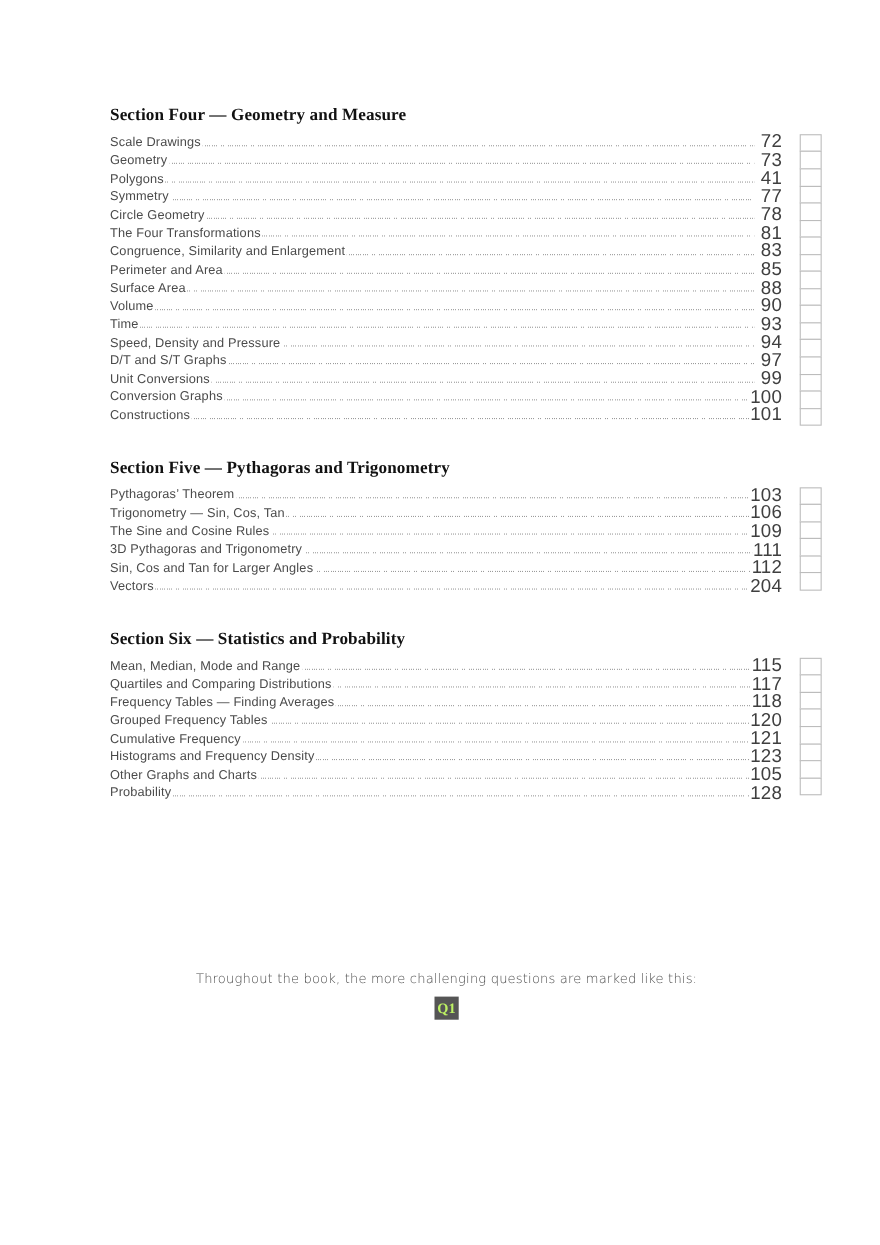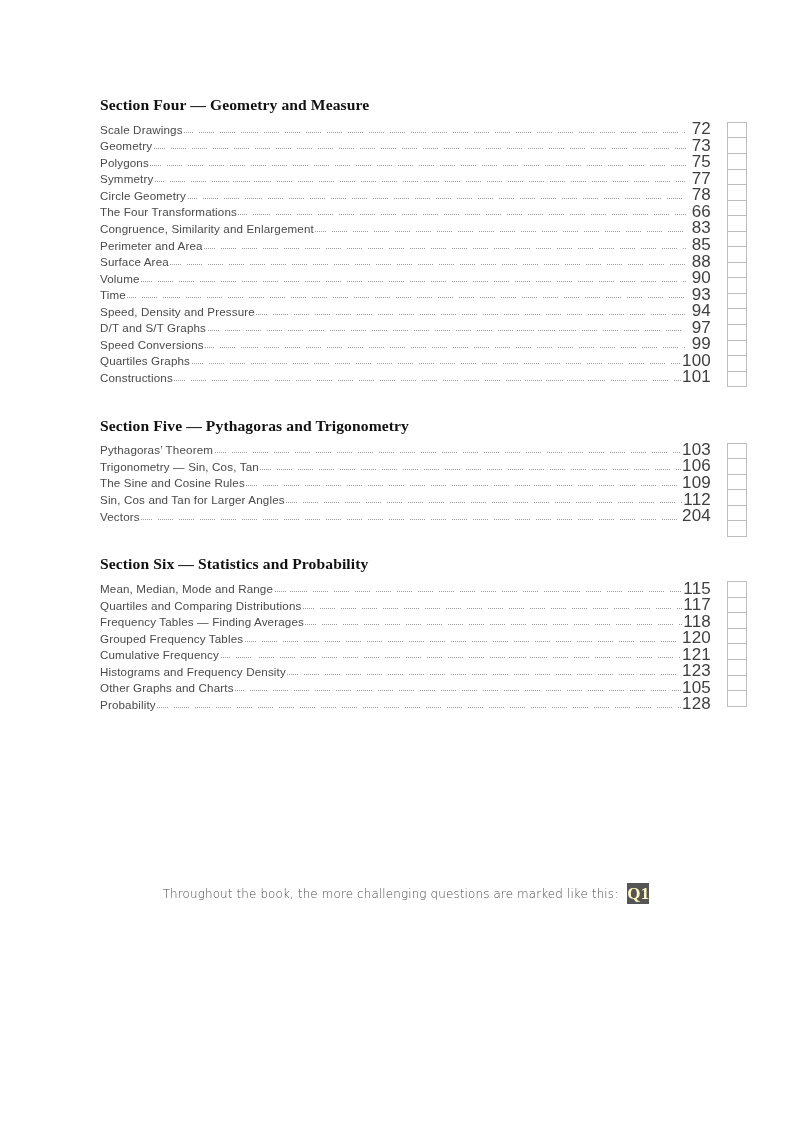--- a/index.html
+++ b/index.html
@@ -119,42 +119,42 @@
   }
 
   
   .footer-note {
     position: absolute;
     left: 0;
     top: 787px;
     width: 612px;
     display: flex;
     align-items: center;
-    justify-content: center;
     gap: 9px;
+    flex-direction: column;
   }
   .footer-text {
     font-size: 11.9px;
     color: #4a4a4a;
     font-family: "DejaVu Sans", "Liberation Sans", sans-serif;
     font-weight: 300;
     letter-spacing: 0.15px;
     white-space: nowrap;
   }
   .q-badge {
     display: inline-flex;
     align-items: center;
     justify-content: center;
     width: 22px;
     height: 21px;
     background: #555555;
-    color: #fef9c3;
+    color: #bef264;
     font-family: "Liberation Serif", "DejaVu Serif", serif;
     font-weight: bold;
-    font-size: 17px;
+    font-size: 13px;
     letter-spacing: 0.2px;
     line-height: 1;
   }
 </style>
 </head>
 <body>
 
 <div class="page">
   <div class="content">
     <div id="sections-host">
@@ -167,36 +167,36 @@
               <span class="page-num">72</span>
             </div>
             <div class="entry">
               <span class="entry-title">Geometry</span>
               <span class="leader"></span>
               <span class="page-num">73</span>
             </div>
             <div class="entry">
               <span class="entry-title">Polygons</span>
               <span class="leader"></span>
-              <span class="page-num">75</span>
+              <span class="page-num">41</span>
             </div>
             <div class="entry">
               <span class="entry-title">Symmetry</span>
               <span class="leader"></span>
               <span class="page-num">77</span>
             </div>
             <div class="entry">
               <span class="entry-title">Circle Geometry</span>
               <span class="leader"></span>
               <span class="page-num">78</span>
             </div>
             <div class="entry">
               <span class="entry-title">The Four Transformations</span>
               <span class="leader"></span>
-              <span class="page-num">66</span>
+              <span class="page-num">81</span>
             </div>
             <div class="entry">
               <span class="entry-title">Congruence, Similarity and Enlargement</span>
               <span class="leader"></span>
               <span class="page-num">83</span>
             </div>
             <div class="entry">
               <span class="entry-title">Perimeter and Area</span>
               <span class="leader"></span>
               <span class="page-num">85</span>
@@ -220,26 +220,26 @@
               <span class="entry-title">Speed, Density and Pressure</span>
               <span class="leader"></span>
               <span class="page-num">94</span>
             </div>
             <div class="entry">
               <span class="entry-title">D/T and S/T Graphs</span>
               <span class="leader"></span>
               <span class="page-num">97</span>
             </div>
             <div class="entry">
-              <span class="entry-title">Speed Conversions</span>
+              <span class="entry-title">Unit Conversions</span>
               <span class="leader"></span>
               <span class="page-num">99</span>
             </div>
             <div class="entry">
-              <span class="entry-title">Quartiles Graphs</span>
+              <span class="entry-title">Conversion Graphs</span>
               <span class="leader"></span>
               <span class="page-num">100</span>
             </div>
             <div class="entry">
               <span class="entry-title">Constructions</span>
               <span class="leader"></span>
               <span class="page-num">101</span>
             </div>
             <div class="checkcol">
               <div class="checkbox"></div>
@@ -272,20 +272,25 @@
             </div>
             <div class="entry">
               <span class="entry-title">Trigonometry — Sin, Cos, Tan</span>
               <span class="leader"></span>
               <span class="page-num">106</span>
             </div>
             <div class="entry">
               <span class="entry-title">The Sine and Cosine Rules</span>
               <span class="leader"></span>
               <span class="page-num">109</span>
+            </div>
+            <div class="entry">
+              <span class="entry-title">3D Pythagoras and Trigonometry</span>
+              <span class="leader"></span>
+              <span class="page-num">111</span>
             </div>
             <div class="entry">
               <span class="entry-title">Sin, Cos and Tan for Larger Angles</span>
               <span class="leader"></span>
               <span class="page-num">112</span>
             </div>
             <div class="entry">
               <span class="entry-title">Vectors</span>
               <span class="leader"></span>
               <span class="page-num">204</span>

